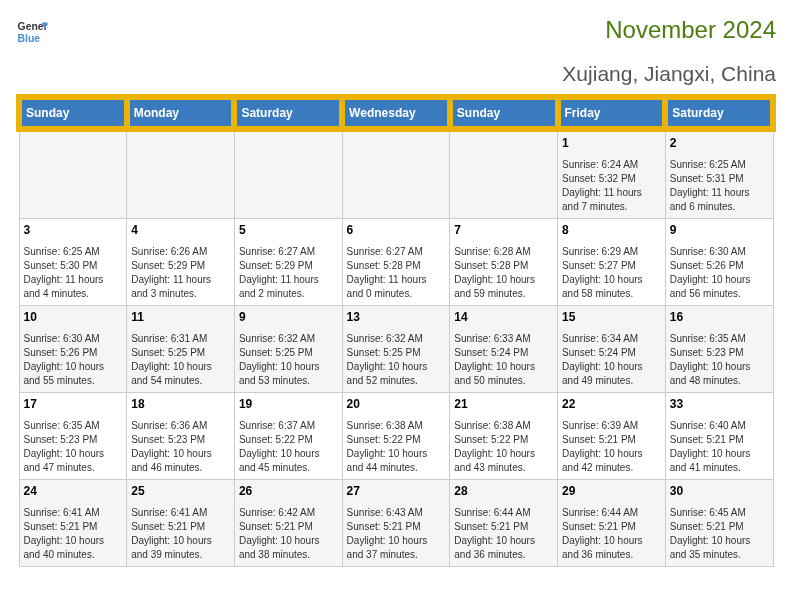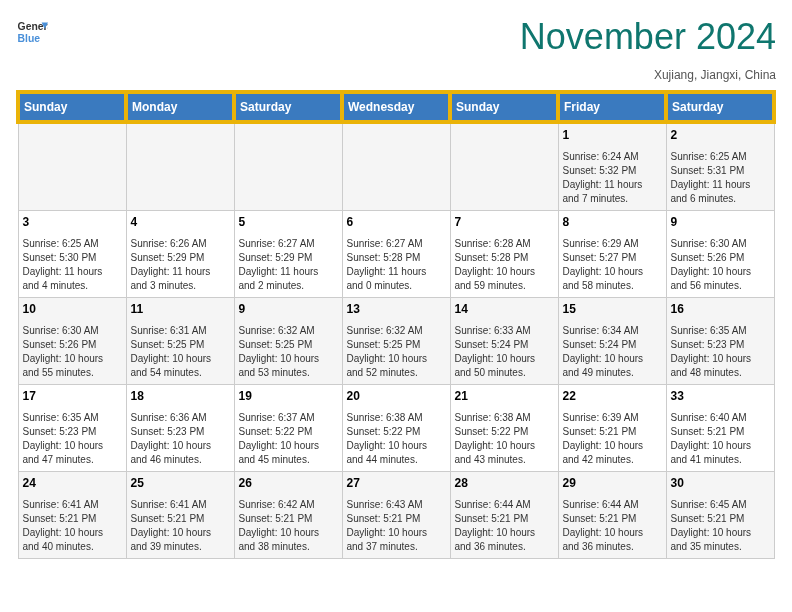--- a/index.html
+++ b/index.html
@@ -22,42 +22,42 @@
       gap: 4px;
     }
     .logo-icon {
       width: 32px;
       height: 32px;
     }
     .title-block {
       text-align: right;
     }
     .month-title {
-      font-size: 36px;
-      color: #0f766e;
+      font-size: 24px;
+      color: #4d7c0f;
       font-weight: 300;
     }
     .location-title {
-      font-size: 12px;
+      font-size: 21px;
       color: #555;
-      margin-top: 10px;
+      margin-top: 18px;
     }
     .calendar {
       width: 100%;
       border-collapse: collapse;
       font-size: 11px;
     }
     .calendar thead tr th {
       background: #3a7abf;
       color: #fff;
       padding: 6px 4px;
       text-align: left;
       font-weight: bold;
       font-size: 12px;
-      border: 4px solid #eab308;
+      border: 6px solid #eab308;
     }
     .calendar tbody tr td {
       vertical-align: top;
       border: 1px solid #ccc;
       padding: 4px;
       width: 14.28%;
       min-height: 80px;
       background: #fff;
     }
     .calendar tbody tr:nth-child(odd) td {

